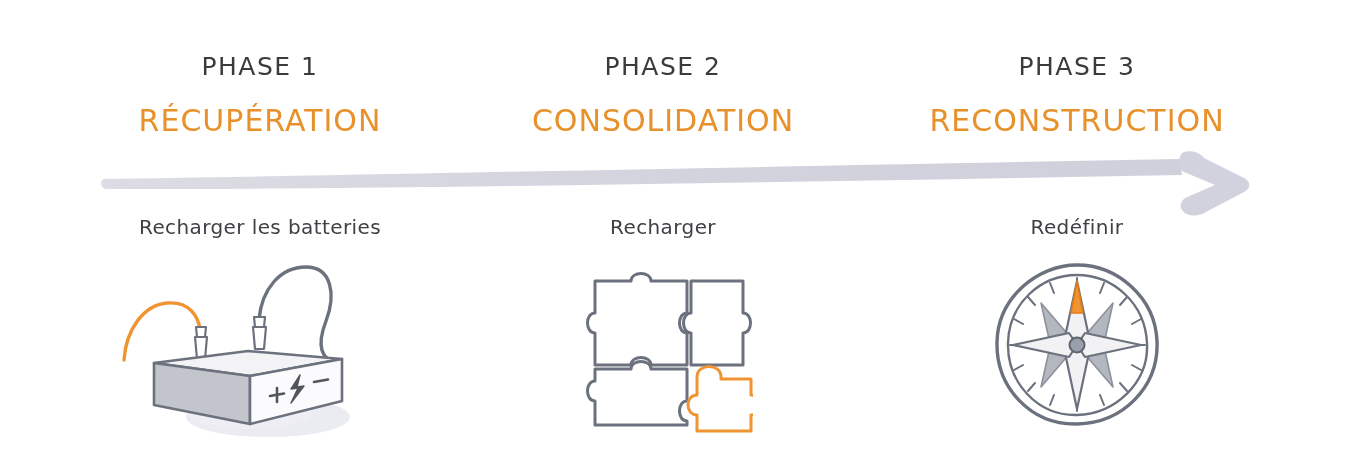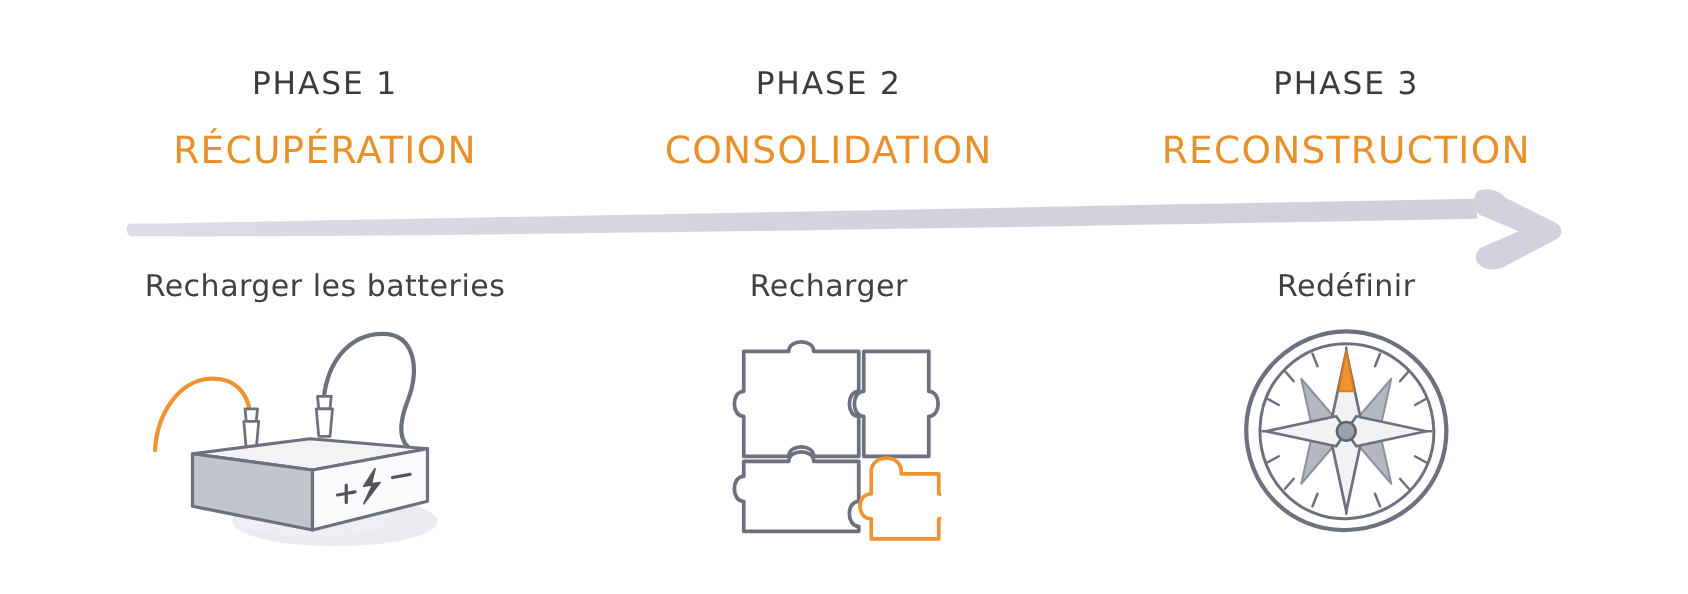--- a/index.html
+++ b/index.html
@@ -55,21 +55,21 @@
     color: #e8912b;
     font-weight: 400;
     white-space: nowrap;
   }
   .phase-caption {
     position: absolute;
     top: 215px;
     left: 0;
     width: 100%;
     font-family: "DejaVu Sans", sans-serif;
-    font-size: 24px;
+    font-size: 20px;
     color: #3f4044;
     letter-spacing: 0.4px;
     white-space: nowrap;
   }
 
   
   #arrow-layer {
     position: absolute;
     left: 0; top: 0;
     width: 1350px;

